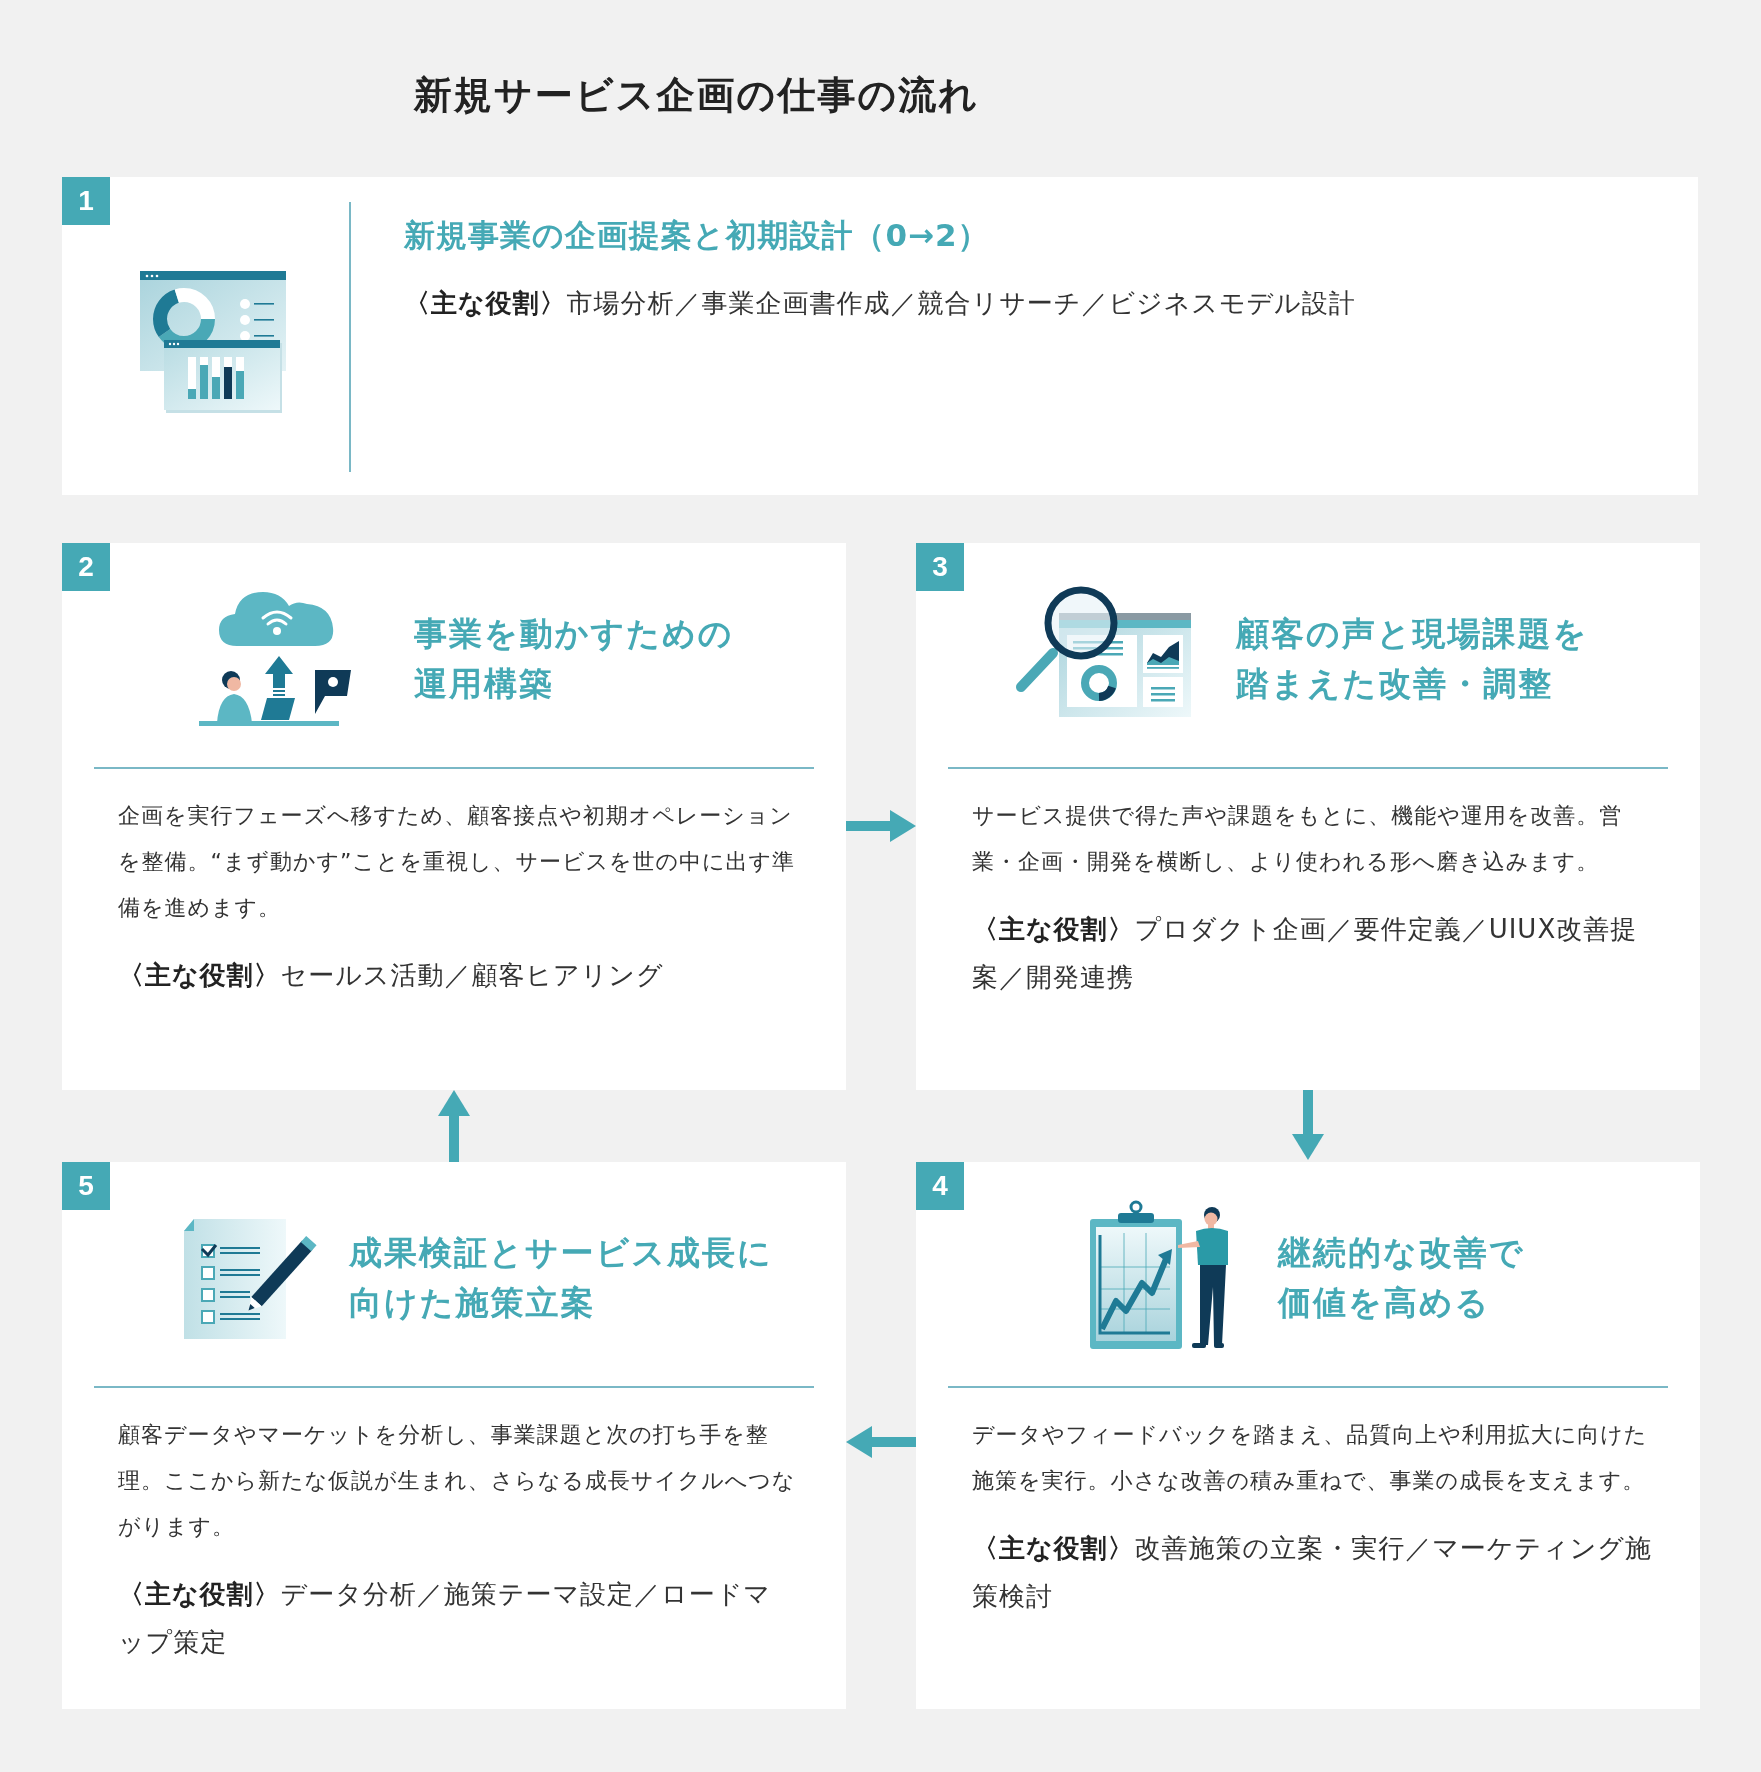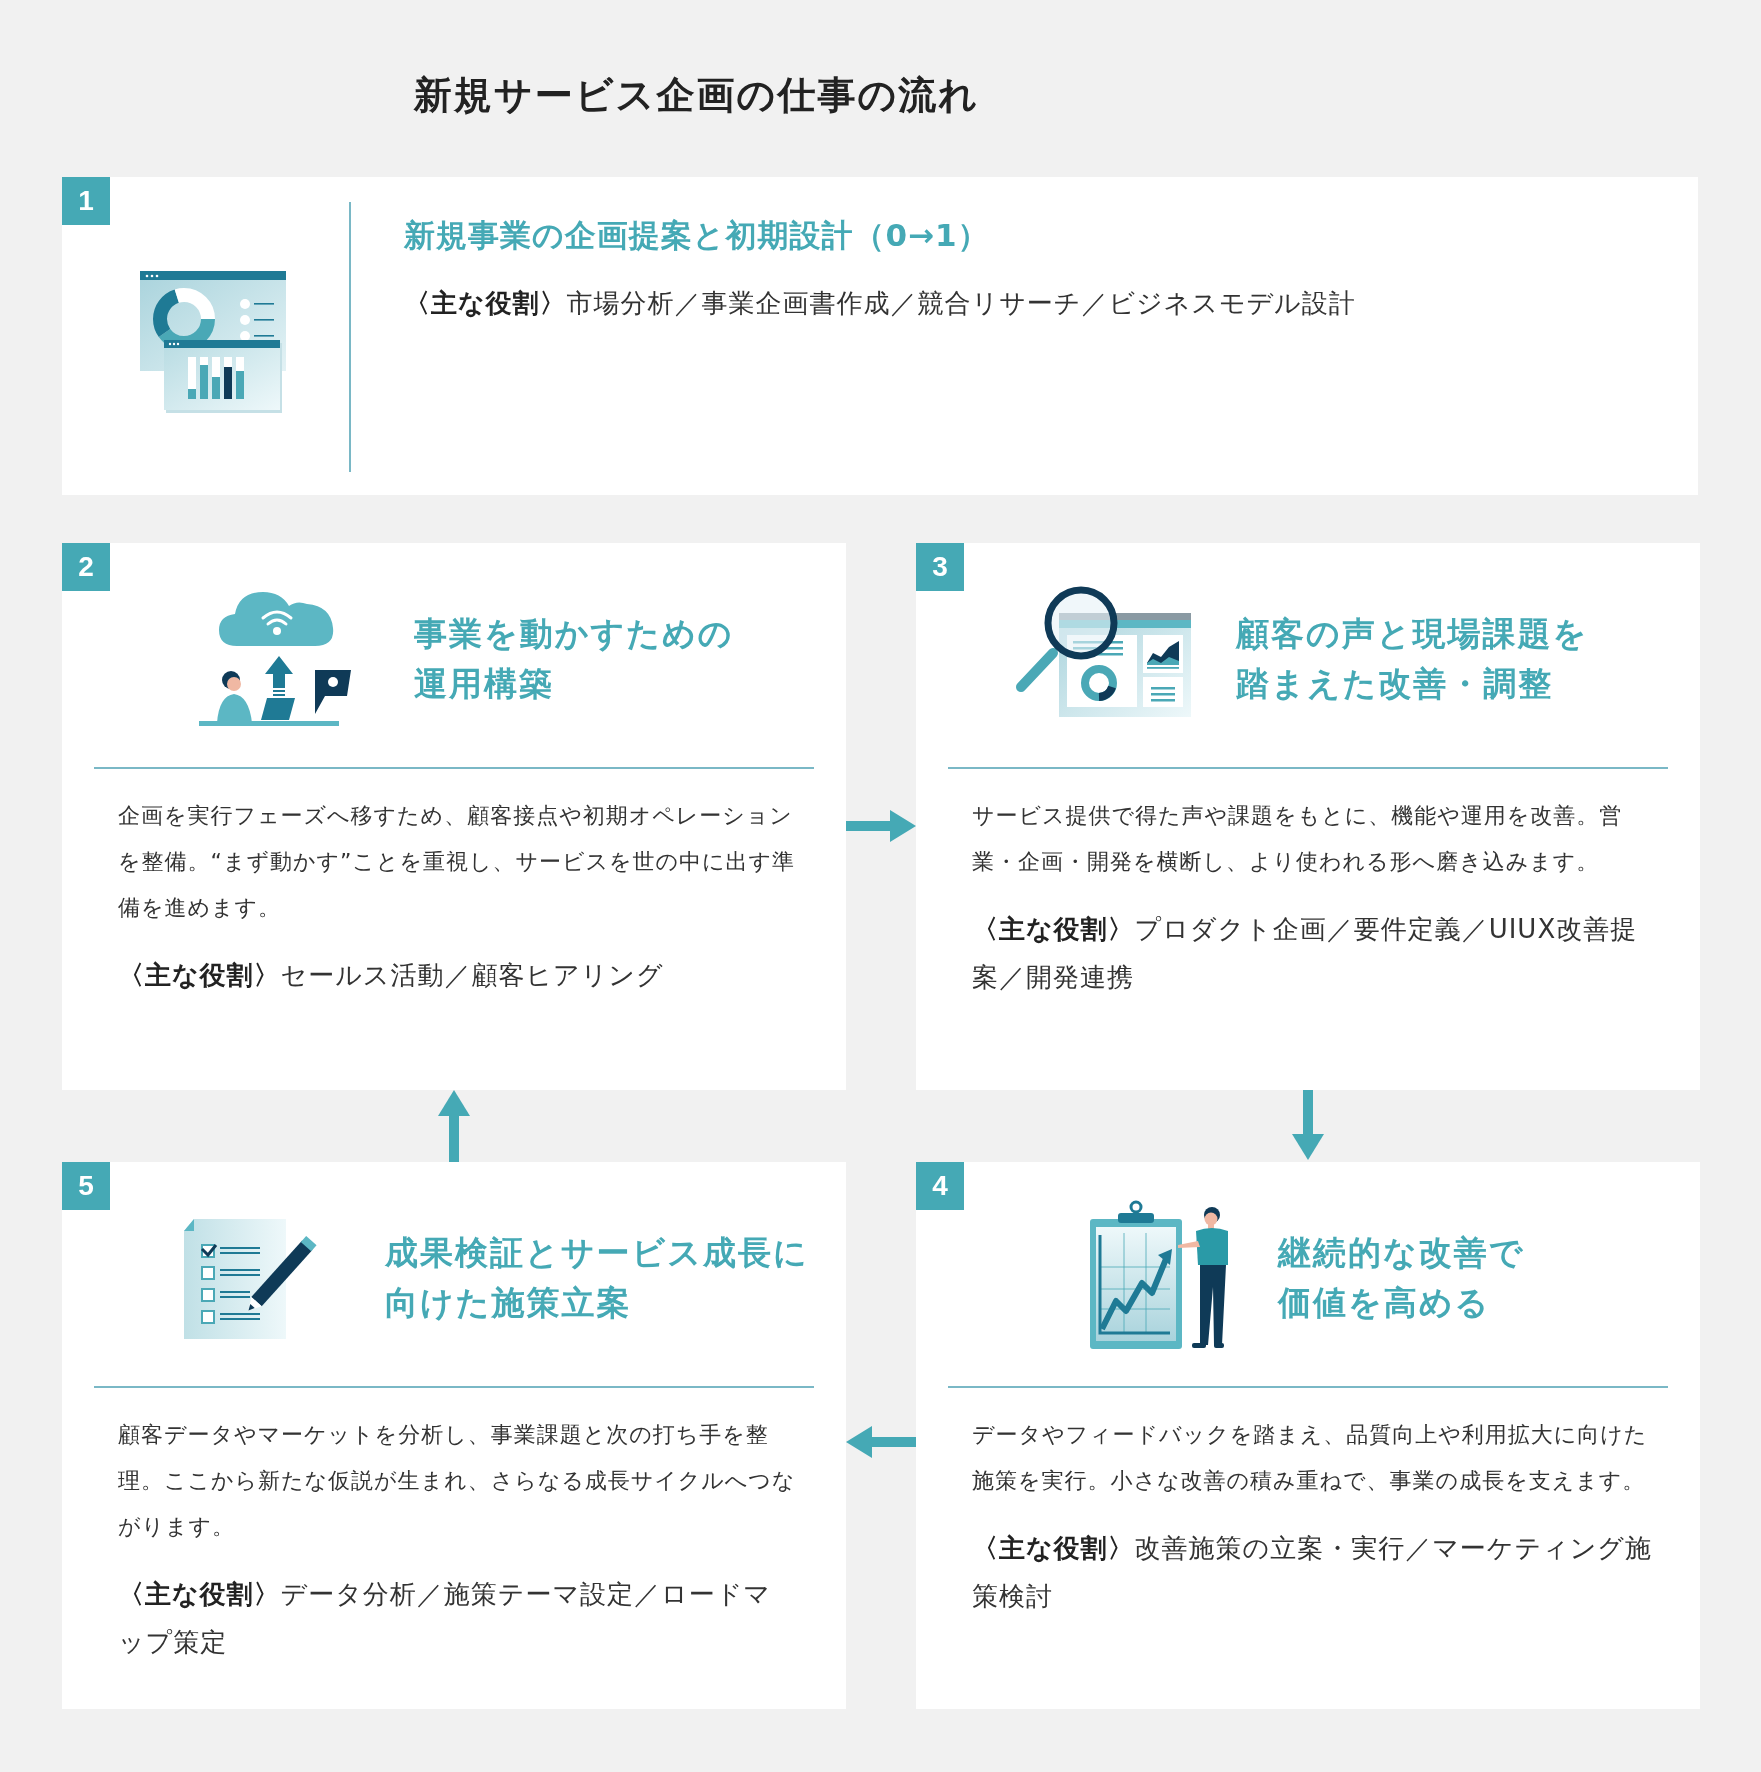--- a/index.html
+++ b/index.html
@@ -44,21 +44,21 @@
   .gcard .desc { font-size: 22px; line-height: 46px; color: #333; letter-spacing: 1px; }
   .gcard .roles { font-size: 26px; line-height: 48px; color: #333; margin-top: 20px; letter-spacing: 1px; }
 
   .roles .role-label { font-weight: bold; color: #222; }
 
   #card2 .illus { left: 135px; top: 35px; width: 175px; height: 150px; }
   #card2 .card-heading { left: 352px; top: 66px; }
   #card3 .illus { left: 95px; top: 40px; width: 185px; height: 140px; }
   #card3 .card-heading { left: 320px; top: 66px; }
   #card5 .illus { left: 120px; top: 45px; width: 140px; height: 135px; }
-  #card5 .card-heading { left: 287px; top: 66px; margin-left: 36px; }
+  #card5 .card-heading { left: 287px; top: 66px; }
   #card4 .illus { left: 170px; top: 35px; width: 160px; height: 155px; }
   #card4 .card-heading { left: 362px; top: 66px; }
 
   .arrow { position: absolute; }
   #arrow-right { left: 846px; top: 808px; width: 70px; height: 36px; }
   #arrow-down { left: 1290px; top: 1090px; width: 36px; height: 72px; }
   #arrow-left { left: 846px; top: 1424px; width: 70px; height: 36px; }
   #arrow-up { left: 436px; top: 1090px; width: 36px; height: 72px; }
 </style>
 </head>
@@ -107,21 +107,21 @@
       <rect x="80" y="98" width="8" height="42" fill="#fff"></rect>
         <rect x="80" y="118" width="8" height="22" fill="#4aa8b6"></rect>
       <rect x="92" y="98" width="8" height="42" fill="#fff"></rect>
         <rect x="92" y="108" width="8" height="32" fill="#0f3a57"></rect>
       <rect x="104" y="98" width="8" height="42" fill="#fff"></rect>
         <rect x="104" y="112" width="8" height="28" fill="#4aa8b6"></rect>
     </svg>
   </div>
   <div class="vdivider"></div>
   <div class="content">
-    <h2 class="card-heading">新規事業の企画提案と初期設計（0→1）</h2>
+    <h2 class="card-heading">新規事業の企画提案と初期設計（0→2）</h2>
     <p class="roles">
       <span class="role-label">〈主な役割〉</span><span>市場分析／事業企画書作成／競合リサーチ／ビジネスモデル設計</span>
     </p>
   </div>
 </section>
 
 <section class="card gcard" id="card2">
   <div class="num-badge">2</div>
   <div class="illus">
     <svg viewBox="0 0 175 150" width="175" height="150">

